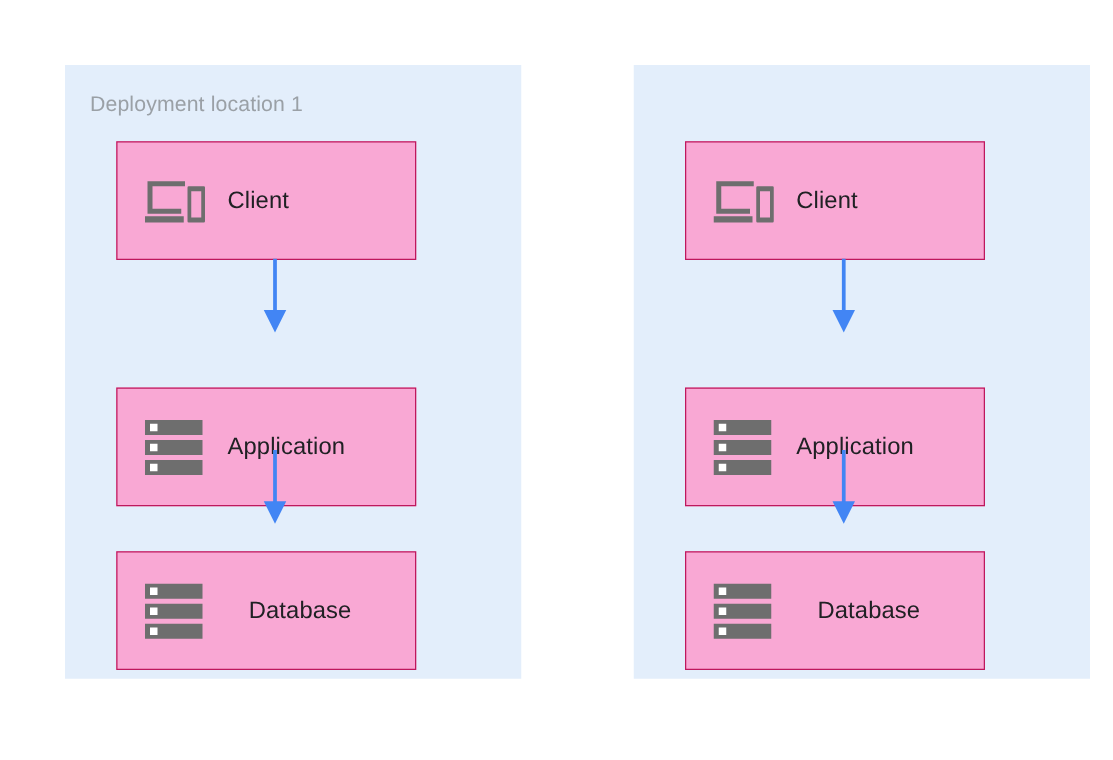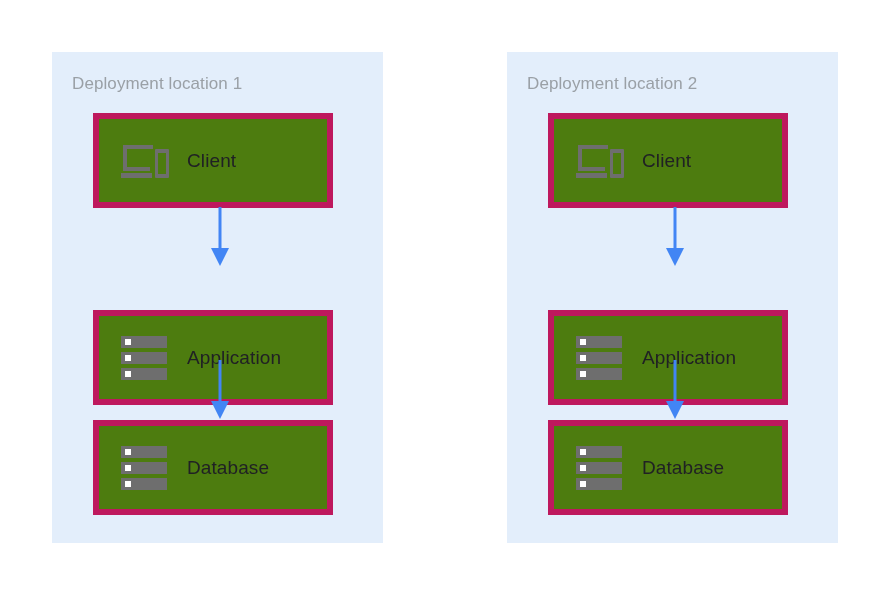--- a/index.html
+++ b/index.html
@@ -19,21 +19,21 @@
     position: relative;
     width: 890px;
     height: 608px;
     background: #ffffff;
   }
 
   
   .zone {
     position: absolute;
     top: 52px;
-    width: 331px;
+    width: 365px;
     height: 491px;
     background: #e3eefb;
     box-sizing: border-box;
   }
   .zone-1 { left: 52px; }
   .zone-2 { left: 507px; }
 
   .zone-title {
     position: absolute;
     left: 20px;
@@ -44,30 +44,30 @@
     letter-spacing: 0.1px;
     white-space: nowrap;
   }
 
   
   .node {
     position: absolute;
     left: 41px;
     width: 240px;
     height: 95px;
-    background: #4d7c0f;
-    border: 6px solid #be185d;
+    background: #f9a8d4;
+    border: 1px solid #be185d;
     box-sizing: border-box;
     display: flex;
     flex-direction: row;
     align-items: center;
   }
   .node-client      { top: 61px; }
   .node-application { top: 214px; margin-top: 44px; }
-  .node-database    { top: 368px; }
+  .node-database    { top: 389px; gap: 17px; }
 
   .node-icon {
     flex: 0 0 auto;
     width: 62px;
     margin-left: 22px;
     display: flex;
     align-items: center;
     justify-content: flex-start;
   }
   .node-label {
@@ -153,21 +153,20 @@
           <rect x="0" y="33" width="46" height="12" fill="#6e6e6e"></rect>
           <rect x="4" y="36" width="6" height="6" fill="#ffffff"></rect>
         </svg>
       </span>
       <span class="node-label">Database</span>
     </div>
   </div>
 
   <div class="zone zone-2">
 
-    <div class="zone-title">Deployment location 2</div>
 
     <div class="node node-client">
       <span class="node-icon">
         <svg width="50" height="38" viewBox="0 0 50 38" aria-hidden="true">
           <path d="M2 3 h30 v4 H6 v18 h23 v4 H2 Z" fill="#6e6e6e"></path>
           <rect x="0" y="31" width="31" height="5" fill="#6e6e6e"></rect>
           <path d="M35 7 h12 a1 1 0 0 1 1 1 v27 a1 1 0 0 1 -1 1 h-12 a1 1 0 0 1 -1 -1 v-27 a1 1 0 0 1 1 -1 Z
                    M37 11 v21 h8 v-21 Z" fill="#6e6e6e" fill-rule="evenodd"></path>
         </svg>
       </span>

